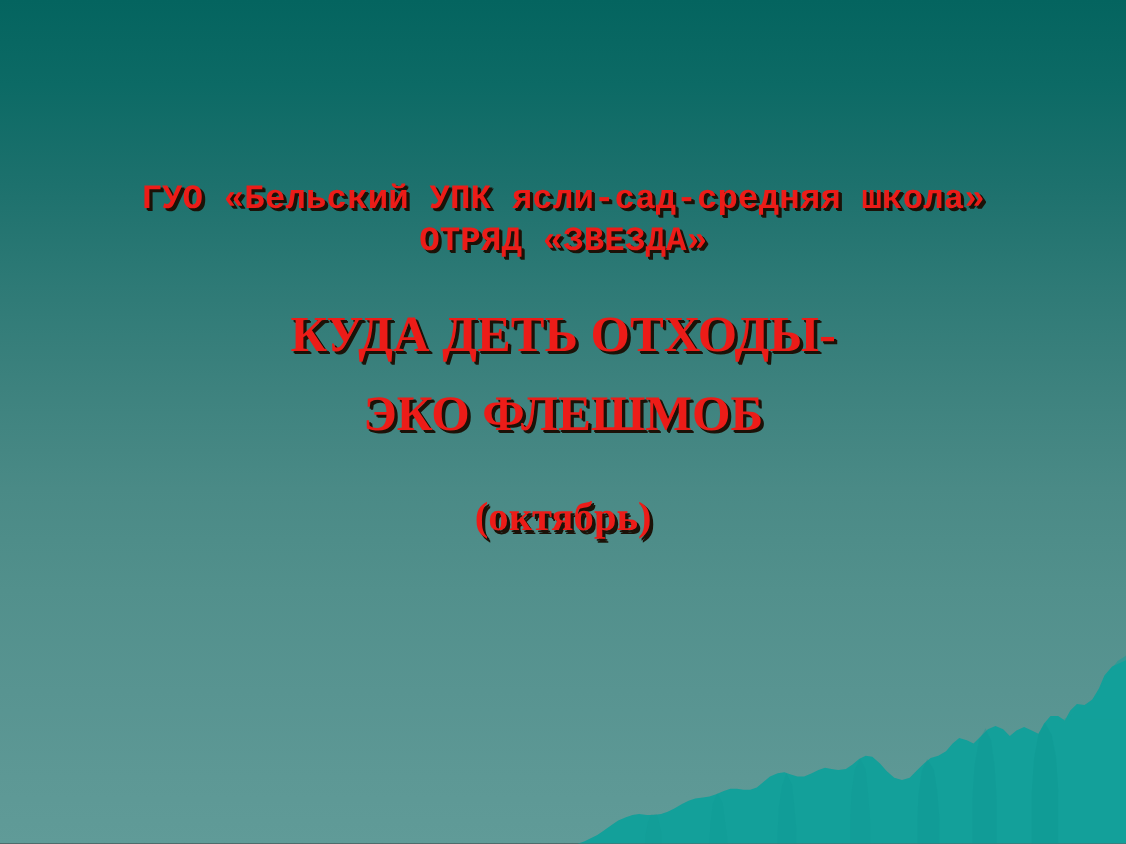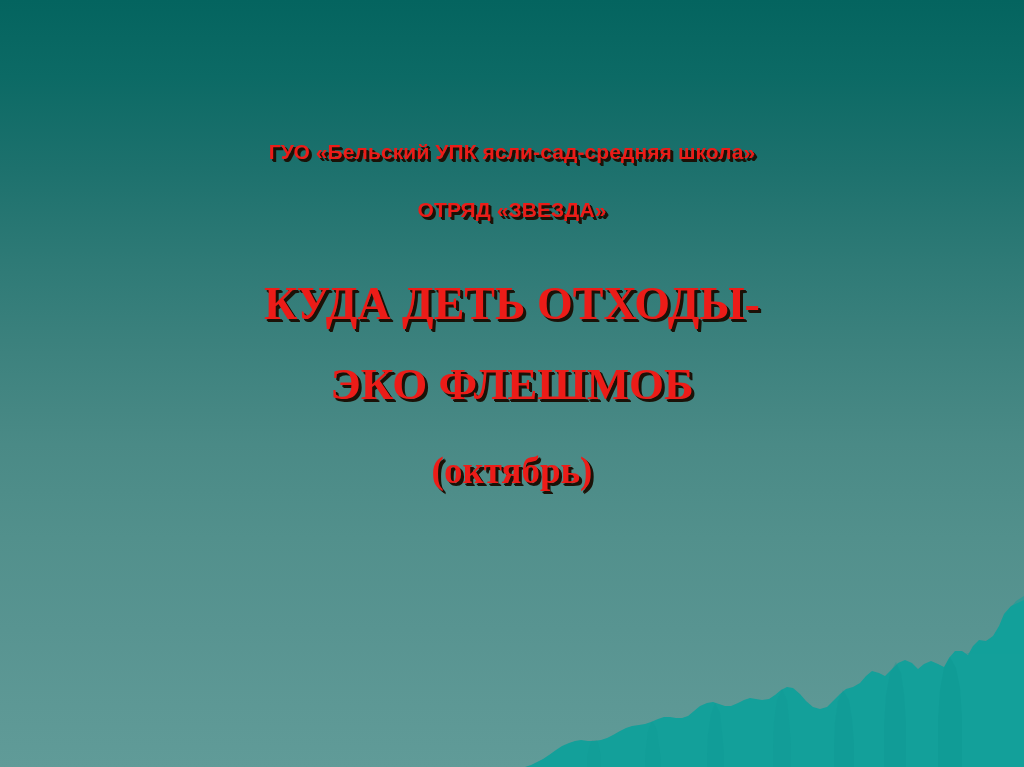--- a/index.html
+++ b/index.html
@@ -49,36 +49,37 @@
   }
 
   .line {
     margin: 0;
     color: #ec1c18;
     text-shadow: 3px 3px 0 #1b1208, 2px 2px 0 #1b1208;
     white-space: nowrap;
   }
 
   .sans {
-    font-family: Liberation Sans, sans-serif;
+    font-family: Liberation Mono, monospace;
     font-weight: bold;
-    font-size: 21px;
+    font-size: 31px;
     letter-spacing: 0.1px;
+    margin-top: 24px;
   }
 
   .serif {
     font-family: "Liberation Serif", serif;
     font-weight: bold;
   }
 
   #org-line   { position: absolute; top: 140px; width: 100%; }
-  #squad-line { position: absolute; top: 198px; width: 100%; }
+  #squad-line { position: absolute; top: 178px; width: 100%; }
 
   #title-line-1 { position: absolute; top: 277px; width: 100%; font-size: 46px; }
-  #title-line-2 { position: absolute; top: 358px; width: 100%; font-size: 45px; }
+  #title-line-2 { position: absolute; top: 350px; width: 100%; font-size: 45px; }
   #month-line   { position: absolute; top: 449px; width: 100%; font-size: 37px; }
 </style>
 </head>
 <body>
 
 <div id="slide">
 
   <svg id="mountain" viewBox="0 0 1024 767" preserveAspectRatio="none" xmlns="http://www.w3.org/2000/svg">
     <path fill="#13a09a" d="M 1024,600
              L 1011,606 L 1004,614 L 999,626 L 993,636 L 986,641 L 979,640

